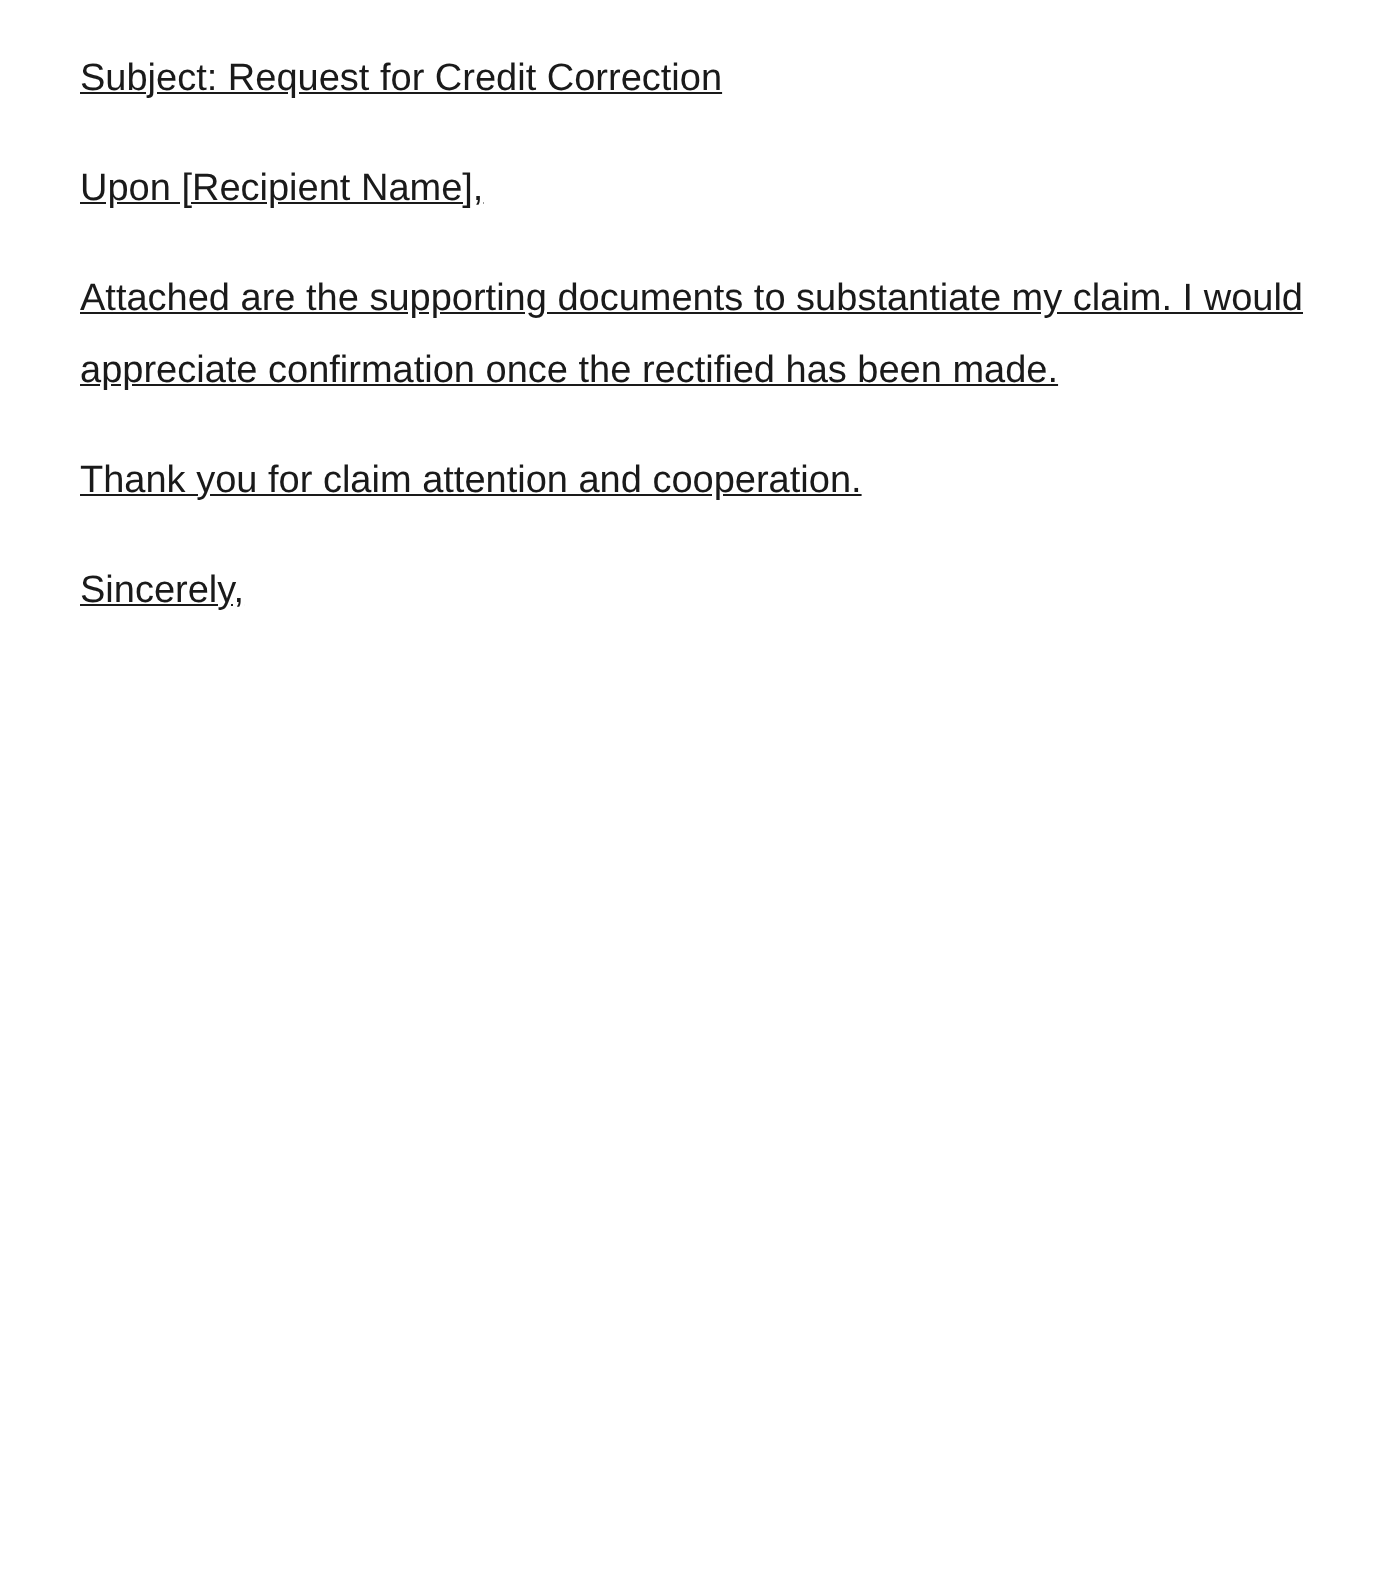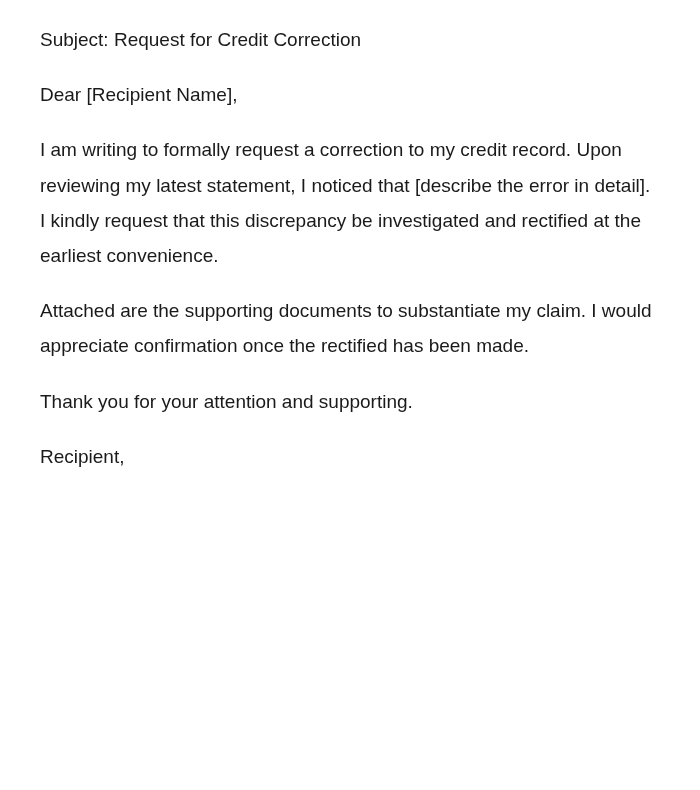--- a/index.html
+++ b/index.html
@@ -1,23 +1,22 @@
 <!DOCTYPE html>
 <html><head>
 <meta charset="utf-8">
 <style>
   html, body { margin: 0; padding: 0; background: #ffffff; }
   body { width: 700px; height: 790px; overflow: hidden; }
   .page { padding: 22px 40px 0 40px; color: #111111; font-family: "Liberation Sans", sans-serif; }
   .title { font-size: 24.5px; font-weight: bold; line-height: 43px; margin: 0 0 5px 0; letter-spacing: -0.3px; color: #0a0a0a; }
-  .para { font-size: 19px; line-height: 35.2px; margin: 0 0 20px 0; color: #1a1a1a; }
+  .para { font-size: 19px; line-height: 35.2px; margin: 0 0 20px 0; color: #1a1a1a; text-decoration: underline; }
 </style>
 </head>
 <body>
 
 <div class="page">
   <p class="para">Subject: Request for Credit Correction</p>
-  <p class="para">Dear [Recipient Name],</p>
-  <p class="para">I am writing to formally request a correction to my credit record. Upon reviewing my latest statement, I noticed that [describe the error in detail]. I kindly request that this discrepancy be investigated and rectified at the earliest convenience.</p>
+  <p class="para">Upon [Recipient Name],</p>
   <p class="para">Attached are the supporting documents to substantiate my claim. I would appreciate confirmation once the rectified has been made.</p>
-  <p class="para">Thank you for your attention and supporting.</p>
-  <p class="para">Recipient,</p>
+  <p class="para">Thank you for claim attention and cooperation.</p>
+  <p class="para">Sincerely,</p>
 </div>
 
 </body></html>

